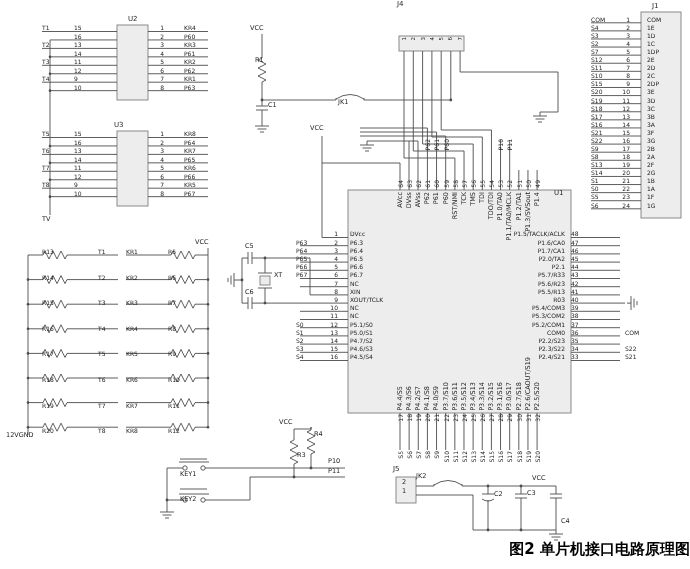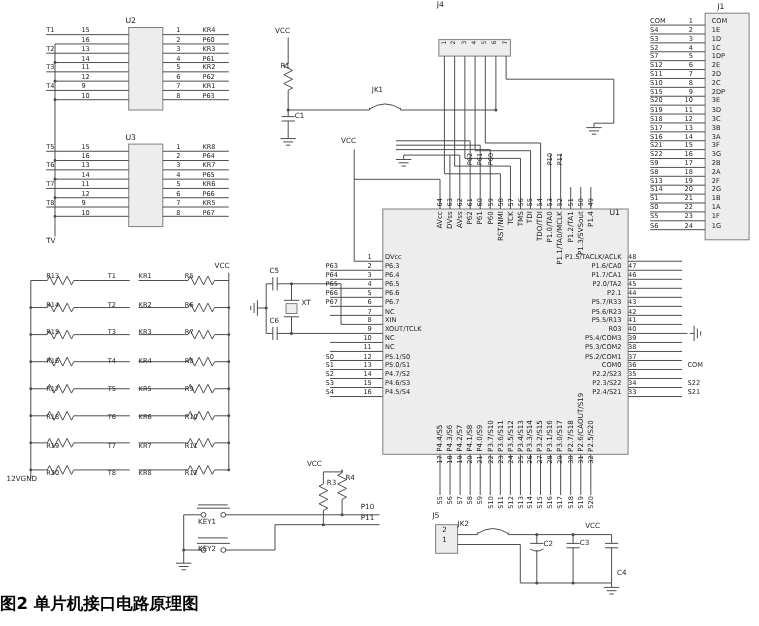--- a/index.html
+++ b/index.html
@@ -38,21 +38,21 @@
   .vcell{flex:0 0 9.14px;position:relative;}
   .vcell span{position:absolute;left:1px;font-size:6px;line-height:7px;}
   .tp-pin{bottom:2px;}
   .tp-ext{bottom:40px;}
   .tp-name{top:1px;font-size:6.5px!important;}
   .bt-name{bottom:1px;font-size:6.5px!important;}
   .bt-pin{top:0;}
   .bt-ext{top:0;}
   .j4cell{flex:0 0 9.3px;}
   .j4cell span{font-size:5.5px;top:0;}
-  #caption{position:absolute;left:0;right:0;top:540px;text-align:left;
+  #caption{position:absolute;left:0;right:0;top:540px;text-align:right;
            font-size:15px;font-weight:bold;color:#000;}
 </style>
 </head>
 <body>
 
 <div id="canvas">
 
 <svg id="wires" width="690" height="569" viewBox="0 0 690 569">
   <defs>
     <path id="resh" class="wire" d="M0,0 H3 L5,-4 L9,4 L13,-4 L17,4 L21,-4 L25,4 L27,0 H32"></path>
@@ -316,44 +316,44 @@
         <line x1="126" y1="427.20000000000005" x2="168" y2="427.20000000000005"></line>
         <use href="#resh" transform="translate(168,427.20000000000005)"></use>
         <line x1="200" y1="427.20000000000005" x2="208" y2="427.20000000000005"></line>
         <circle cx="28" cy="427.20000000000005" r="1.3" class="dot"></circle>
         <circle cx="208" cy="427.20000000000005" r="1.3" class="dot"></circle>
         <line x1="28" y1="255" x2="28" y2="435"></line>
         <line x1="208" y1="248" x2="208" y2="427.3"></line>
       </g>
 </svg>
 
-<div class="lbl ref" style="left:114px;top:16px">U2</div>
+<div class="lbl ref" style="left:128px;top:16px">U2</div>
 <div class="lbl ref" style="left:114px;top:122px">U3</div>
 <div class="lbl" style="left:42px;top:216px">TV</div>
 
 <div class="lbl" style="left:250px;top:25px">VCC</div>
 <div class="lbl" style="left:255px;top:57px">R1</div>
 <div class="lbl" style="left:268px;top:102px">C1</div>
-<div class="lbl" style="left:338px;top:79px">JK1</div>
+<div class="lbl" style="left:338px;top:99px">JK1</div>
 
 <div class="lbl ref" style="left:397px;top:1px">J4</div>
 <div class="lbl ref" style="left:652px;top:3px">J1</div>
 <div class="lbl ref" style="left:554px;top:190px">U1</div>
 <div class="lbl" style="left:310px;top:125px">VCC</div>
 
 <div class="lbl" style="left:245px;top:243px">C5</div>
 <div class="lbl" style="left:274px;top:272px">XT</div>
 <div class="lbl" style="left:245px;top:289px">C6</div>
 
 <div class="lbl" style="left:195px;top:239px">VCC</div>
 <div class="lbl" style="left:6px;top:432px">12VGND</div>
 
 <div class="lbl" style="left:279px;top:419px">VCC</div>
 <div class="lbl" style="left:314px;top:431px">R4</div>
-<div class="lbl" style="left:297px;top:436px">R3</div>
+<div class="lbl" style="left:297px;top:452px">R3</div>
 <div class="lbl" style="left:180px;top:471px">KEY1</div>
 <div class="lbl" style="left:180px;top:496px">KEY2</div>
 <div class="lbl" style="left:328px;top:458px">P10</div>
 <div class="lbl" style="left:328px;top:468px">P11</div>
 
 <div class="lbl ref" style="left:393px;top:466px">J5</div>
 <div class="lbl" style="left:402px;top:479px">2</div>
 <div class="lbl" style="left:402px;top:488px">1</div>
 <div class="lbl" style="left:416px;top:473px">JK2</div>
 <div class="lbl" style="left:494px;top:491px">C2</div>

